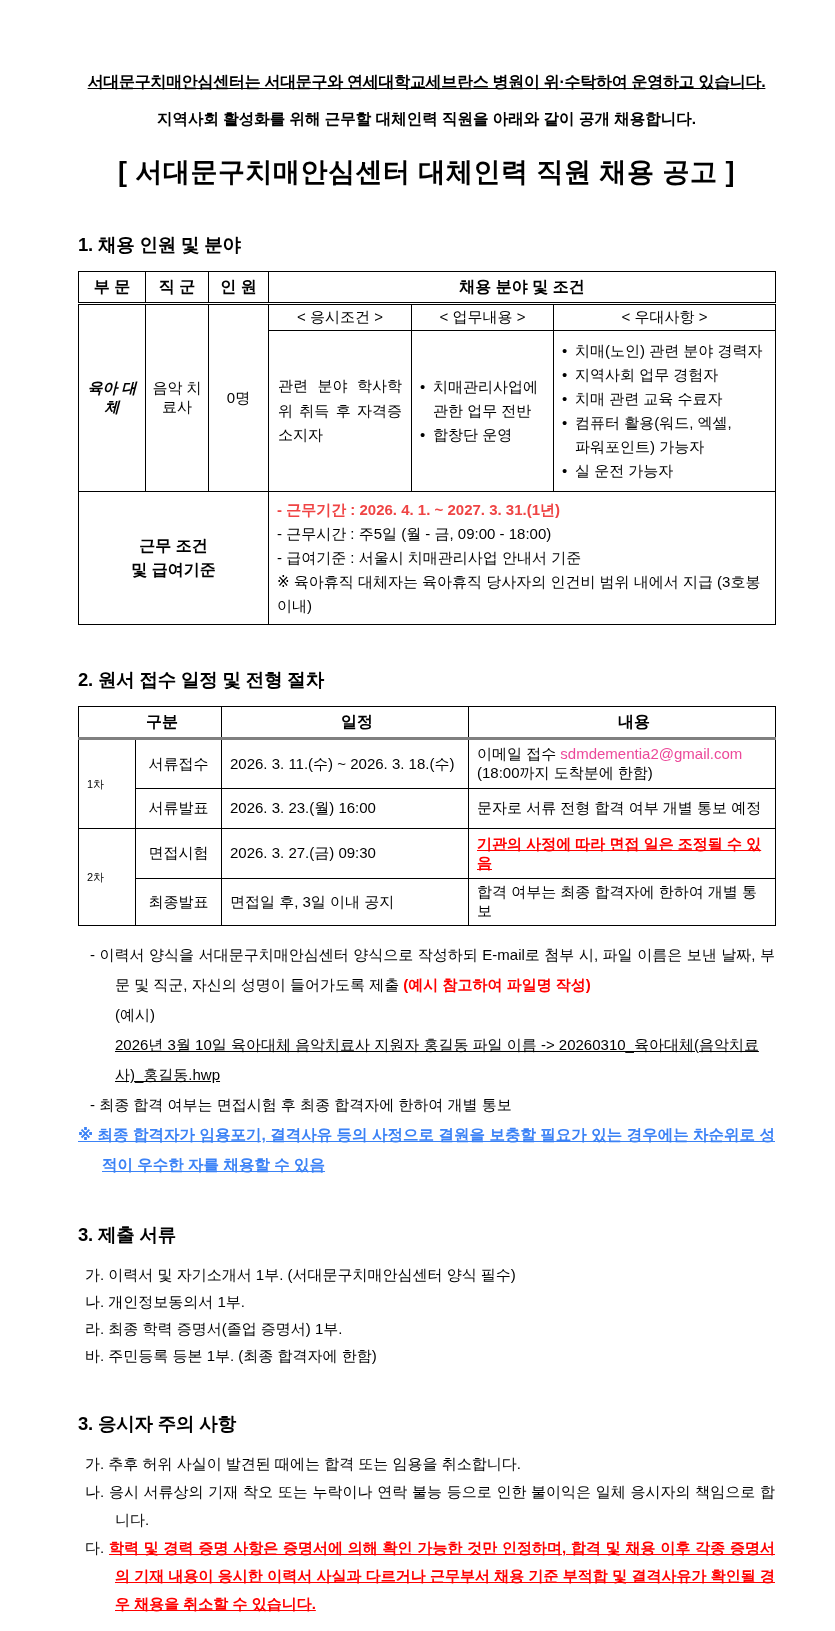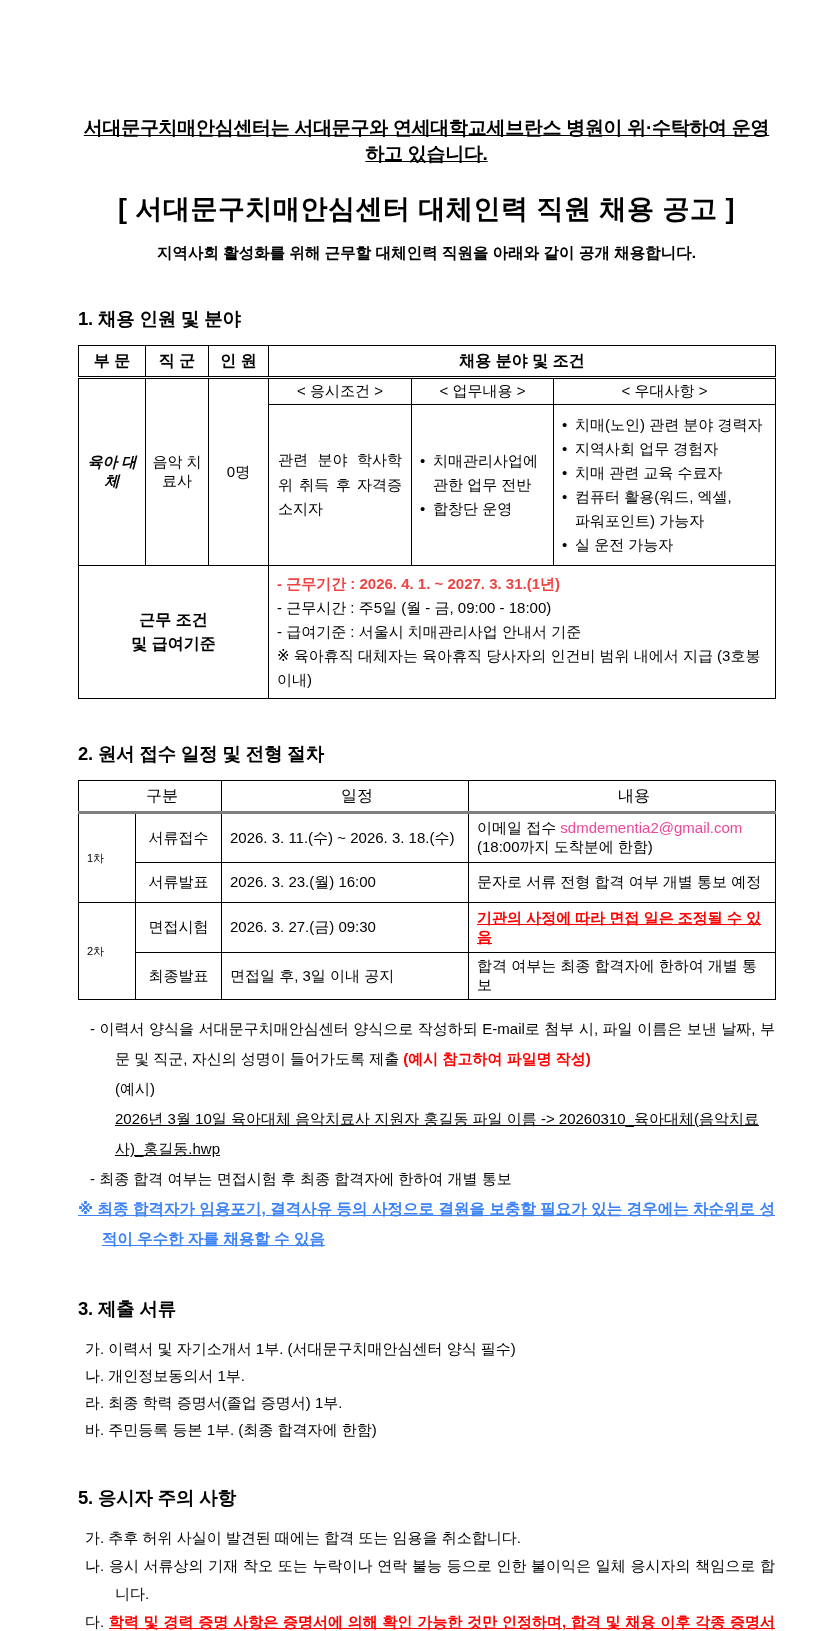--- a/index.html
+++ b/index.html
@@ -7,24 +7,23 @@
   .page {
     position:relative;
     width:835px; min-height:1631px;
     background:#ffffff; color:#000;
     font-family:"Liberation Sans","DejaVu Sans",sans-serif;
     font-size:15px;
     padding:72px 60px 40px 78px;
   }
   .center { text-align:center; }
   .top-notice {
-    font-weight:bold; font-size:19px;
+    font-weight:bold; font-size:16px;
     text-decoration:underline;
     letter-spacing:-0.3px;
-    margin-top:43px;
   }
   .doc-title {
     margin-top:24px;
     font-weight:bold; font-size:27px; letter-spacing:0.5px;
   }
   .doc-subtitle {
     margin-top:16px;
     font-weight:bold; font-size:15.5px;
   }
   .sec-heading {
@@ -40,21 +39,21 @@
   .t1 .rowspan-cell { text-align:center; font-size:15px; }
   .t1 .division { font-weight:bold;font-style:italic; }
   .t1 .cond-cell { height:118px; text-align:justify; word-break:break-all; padding:8px 9px; line-height:1.65; }
   .t1 .bullets { padding:8px 4px 8px 4px; }
   .bullet-item { position:relative; padding-left:17px; line-height:1.6; text-align:left; word-break:keep-all; }
   .bullet-item::before { content:"\2022"; position:absolute; left:4px; }
   .t1 .work-label { text-align:center; font-weight:bold; font-size:16px; line-height:1.5; height:98px; }
   .t1 .work-cell { padding:6px 8px; line-height:24px; }
   .blue-bold { color:#ef4444; font-weight:bold; }
   
-  .t2 th { font-weight:normal; font-size:16px; height:32px; border-bottom:3px solid #808080;padding-left:28px; }
+  .t2 th { font-weight:bold; font-size:16px; height:32px; border-bottom:3px solid #808080;padding-left:28px; }
   .t2 td { padding:4px 8px; }
   .t2 .cat { text-align:center; }
   .t2 .round { text-align:left; font-weight:normal; font-size:11px; }
   .t2 .row-tall td { height:50px; }
   .t2 .row-mid td { height:40px; }
   .email-link { color:#ec4899; }
   .red-bold-u { color:#ff0000; font-weight:bold; text-decoration:underline; }
   .red-bold { color:#ff0000; font-weight:bold; }
   
   .notes { margin-top:14px; line-height:30px; }
@@ -72,23 +71,23 @@
   .hang { padding-left:30px; text-indent:-30px; text-align:justify; word-break:break-all; }
   .plain-item { }
 </style>
 </head>
 <body>
 
 <div class="page">
 
   <div class="center top-notice">서대문구치매안심센터는 서대문구와 연세대학교세브란스 병원이 위·수탁하여 운영하고 있습니다.</div>
 
+  <div class="center doc-subtitle">지역사회 활성화를 위해 근무할 대체인력 직원을 아래와 같이 공개 채용합니다.</div>
+
   <div class="center doc-title">[ 서대문구치매안심센터 대체인력 직원 채용 공고 ]</div>
-
-  <div class="center doc-subtitle">지역사회 활성화를 위해 근무할 대체인력 직원을 아래와 같이 공개 채용합니다.</div>
 
   <div class="sec-heading">1. 채용 인원 및 분야</div>
 
   <table class="t1">
     <colgroup>
       <col style="width:67px">
         <col style="width:63px">
         <col style="width:60px">
       <col style="width:143px">
         <col style="width:142px">
@@ -196,21 +195,21 @@
   </div>
 
   <div class="sec-heading">3. 제출 서류</div>
   <div class="list3">
     <div class="plain-item">가. 이력서 및 자기소개서 1부. (서대문구치매안심센터 양식 필수)</div>
     <div class="plain-item">나. 개인정보동의서 1부.</div>
     <div class="plain-item">라. 최종 학력 증명서(졸업 증명서) 1부.</div>
     <div class="plain-item">바. 주민등록 등본 1부. (최종 합격자에 한함)</div>
   </div>
 
-  <div class="sec-heading">5. 응시자 주의 사항</div>
+  <div class="sec-heading">3. 응시자 주의 사항</div>
   <div class="list4">
     <div class="hang">가. 추후 허위 사실이 발견된 때에는 합격 또는 임용을 취소합니다.</div>
     <div class="hang">나. 응시 서류상의 기재 착오 또는 누락이나 연락 불능 등으로 인한 불이익은 일체 응시자의 책임으로 합니다.</div>
     <div class="hang">
       <span>다. </span><span class="red-bold-u">학력 및 경력 증명 사항은 증명서에 의해 확인 가능한 것만 인정하며, 합격 및 채용 이후 각종 증명서의 기재 내용이 응시한 이력서 사실과 다르거나 근무부서 채용 기준 부적합 및 결격사유가 확인될 경우 채용을 취소할 수 있습니다.</span>
     </div>
 
   </div>
 
 </div>

